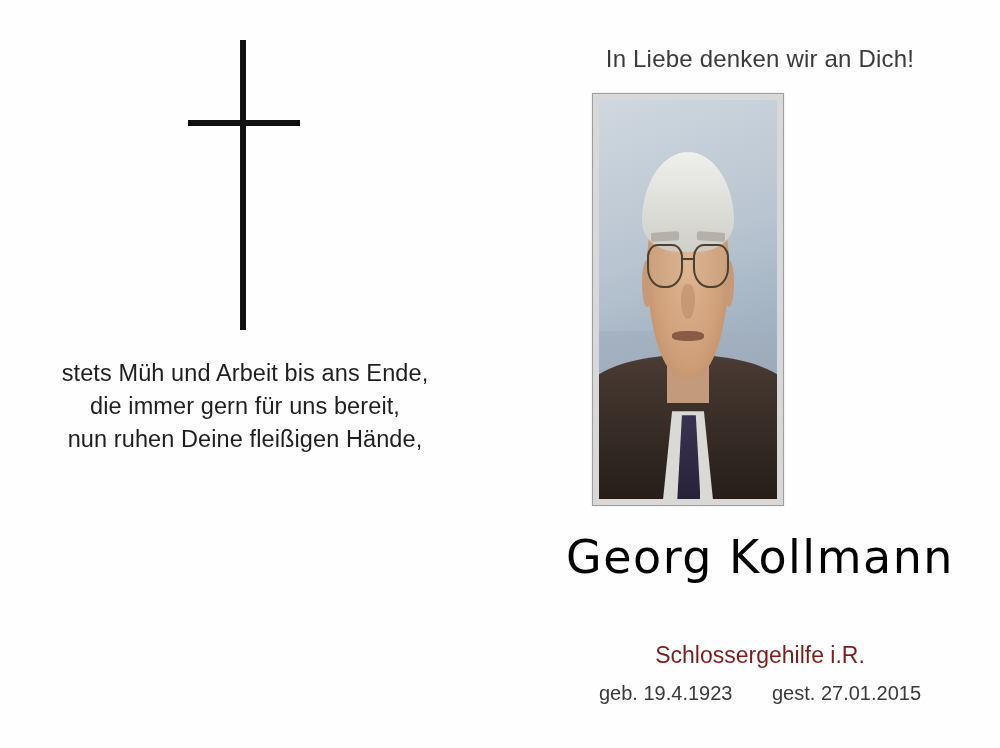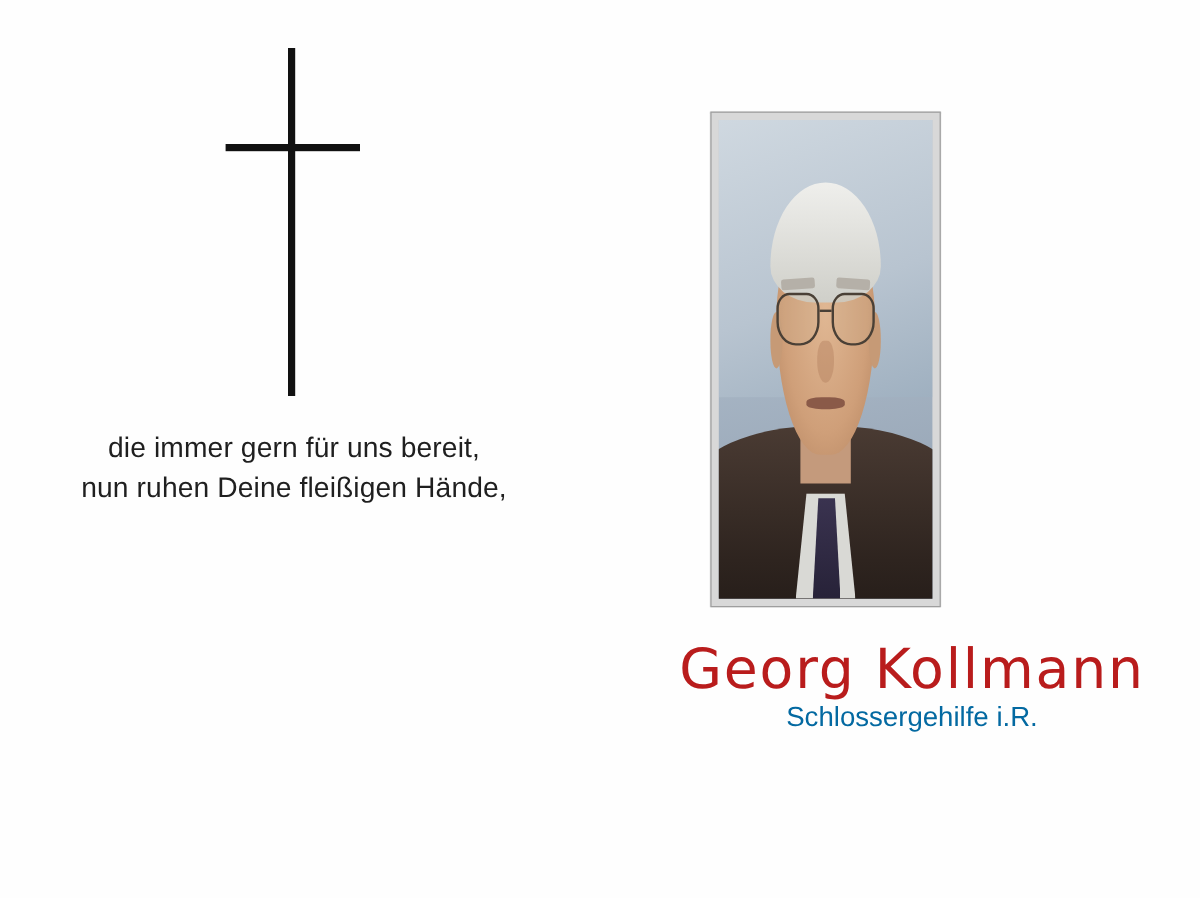--- a/index.html
+++ b/index.html
@@ -234,32 +234,32 @@
   }
 
   .name {
     position: absolute;
     left: 0;
     top: 530px;
     width: 480px;
     text-align: center;
     font-family: "DejaVu Sans", sans-serif;
     font-size: 46px;
-    color: #b91c1c;
+    color: #000000;
     letter-spacing: 1.5px;
     font-style: normal;
   }
   .profession {
     position: absolute;
     left: 0;
-    top: 584px;
+    top: 642px;
     width: 480px;
     text-align: center;
     font-size: 23px;
-    color: #0369a1;
+    color: #7f1d1d;
   }
   .dates {
     position: absolute;
     left: 0;
     top: 682px;
     width: 480px;
     text-align: center;
     font-size: 20px;
     color: #3a3a3a;
   }
@@ -271,28 +271,30 @@
 <div class="card">
 
   <div class="left-col">
 
     <div class="cross">
       <div class="vertical"></div>
       <div class="horizontal"></div>
     </div>
 
     <div class="verse">
+      <span class="line">stets Müh und Arbeit bis ans Ende,</span>
       <span class="line">die immer gern für uns bereit,</span>
       <span class="line">nun ruhen Deine fleißigen Hände,</span>
     </div>
 
   </div>
 
   <div class="right-col">
 
+    <div class="headline">In Liebe denken wir an Dich!</div>
 
     <div class="photo-frame">
       <div class="photo">
         <div class="bg-light"></div>
         <div class="suit"></div>
         <div class="shirt"></div>
         <div class="tie"></div>
         <div class="neck"></div>
         <div class="face"></div>
         <div class="ear-l"></div>
@@ -306,16 +308,20 @@
           <div class="bridge"></div>
         </div>
         <div class="nose"></div>
         <div class="mouth"></div>
       </div>
     </div>
 
     <div class="name">Georg Kollmann</div>
     <div class="profession">Schlossergehilfe i.R.</div>
 
+    <div class="dates">
+      <span class="born">geb. 19.4.1923</span>
+      <span class="died">gest. 27.01.2015</span>
+    </div>
 
   </div>
 
 </div>
 
 </body></html>

